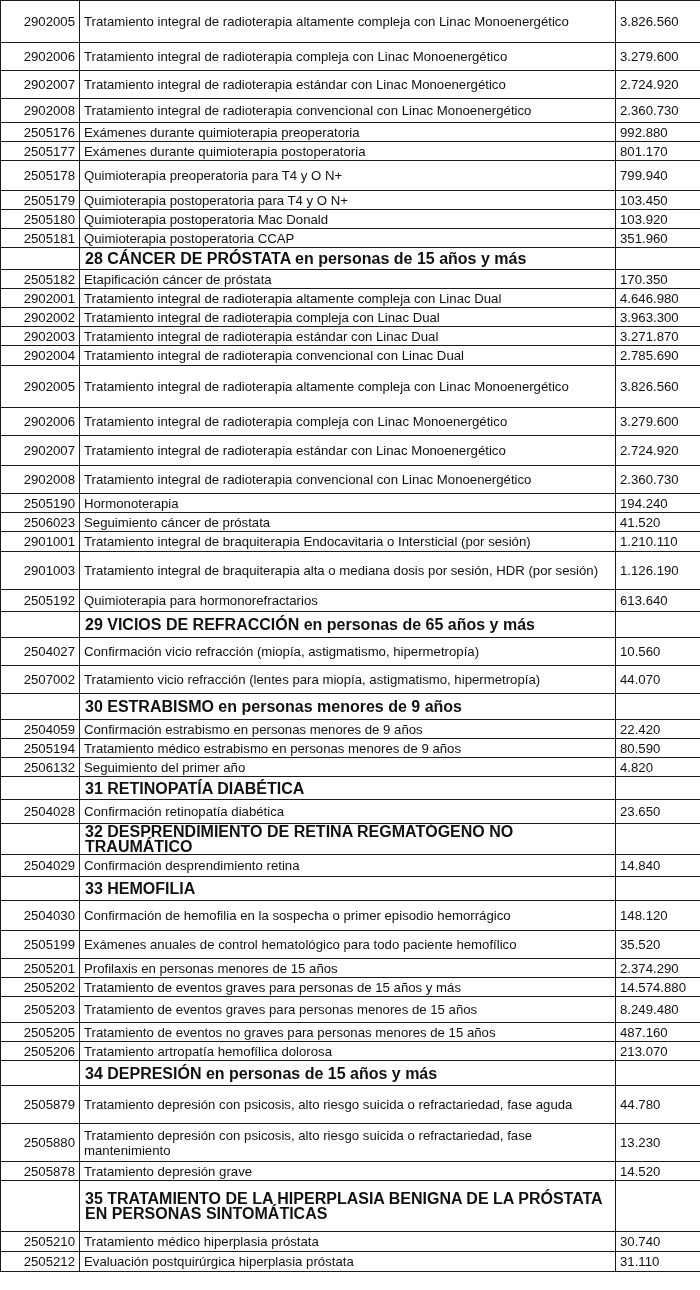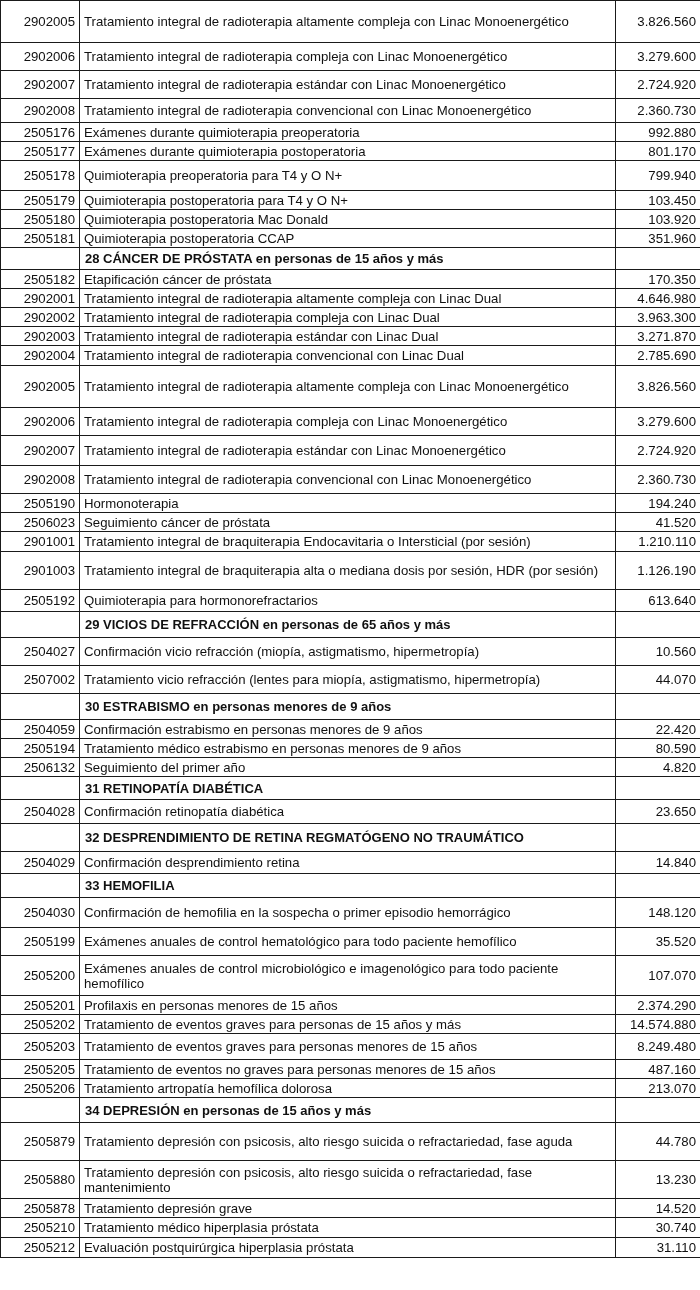--- a/index.html
+++ b/index.html
@@ -25,22 +25,22 @@
       border: 1.3px solid #1a1a1a;
       padding: 0 4px;
       vertical-align: middle;
       overflow: hidden;
     }
     col.c-code { width: 79px; }
     col.c-desc { width: 536px; }
     col.c-val  { width: 85px; }
     td.code { text-align: right; padding-right: 3px; }
     td.desc { text-align: left; }
-    td.val  { text-align: right; padding-right: 3px; }
-    tr.section td.desc { font-weight: bold; font-size: 13px; padding-left: 5px; }
+    td.val  { text-align: left; padding-right: 3px; }
+    tr.section td.desc { font-weight: bold; font-size: 16px; padding-left: 5px; }
   </style>
 </head>
 <body>
 
 <table class="tariff">
   <colgroup>
     <col class="c-code">
     <col class="c-desc">
     <col class="c-val">
   </colgroup>
@@ -272,25 +272,20 @@
     <td class="desc">Confirmación de hemofilia en la sospecha o primer episodio hemorrágico</td>
     <td class="val">148.120</td>
   </tr>
 
   <tr style="height: 28px;">
     <td class="code">2505199</td>
     <td class="desc">Exámenes anuales de control hematológico para todo paciente hemofílico</td>
     <td class="val">35.520</td>
   </tr>
 
-  <tr style="height: 40px;">
-    <td class="code">2505200</td>
-    <td class="desc">Exámenes anuales de control microbiológico e imagenológico para todo paciente hemofílico</td>
-    <td class="val">107.070</td>
-  </tr>
 
   <tr style="height: 19px; margin-top: 48px;">
     <td class="code">2505201</td>
     <td class="desc">Profilaxis en personas menores de 15 años</td>
     <td class="val">2.374.290</td>
   </tr>
 
   <tr style="height: 19px;">
     <td class="code">2505202</td>
     <td class="desc">Tratamiento de eventos graves para personas de 15 años y más</td>
@@ -332,20 +327,25 @@
     <td class="desc">Tratamiento depresión con psicosis, alto riesgo suicida o refractariedad, fase mantenimiento</td>
     <td class="val">13.230</td>
   </tr>
 
   <tr style="height: 19px;">
     <td class="code">2505878</td>
     <td class="desc">Tratamiento depresión grave</td>
     <td class="val">14.520</td>
   </tr>
 
+  <tr class="section" style="height: 51px;">
+    <td class="code"></td>
+    <td class="desc">35  TRATAMIENTO DE LA HIPERPLASIA BENIGNA DE LA PRÓSTATA EN PERSONAS SINTOMÁTICAS</td>
+    <td class="val"></td>
+  </tr>
 
   <tr style="height: 20px;">
     <td class="code">2505210</td>
     <td class="desc">Tratamiento médico hiperplasia próstata</td>
     <td class="val">30.740</td>
   </tr>
 
   <tr style="height: 20px;">
     <td class="code">2505212</td>
     <td class="desc">Evaluación postquirúrgica hiperplasia próstata</td>

